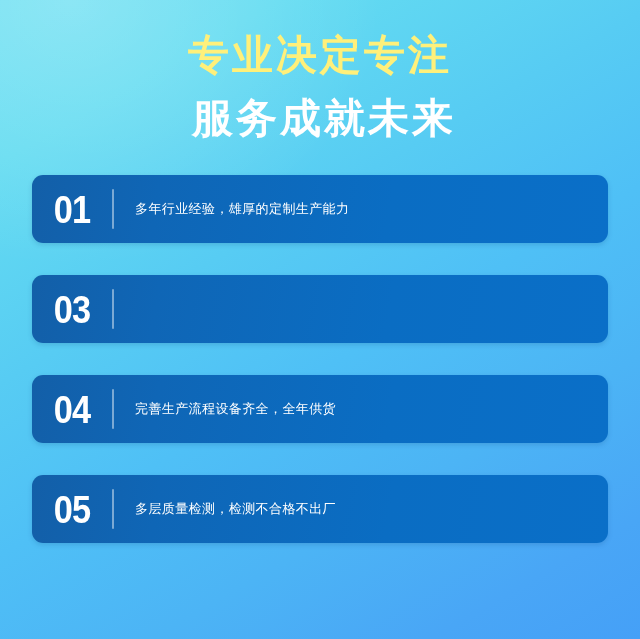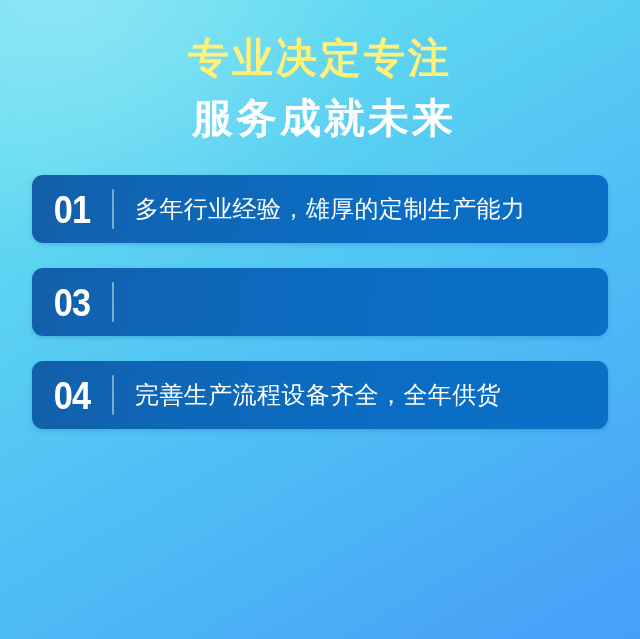--- a/index.html
+++ b/index.html
@@ -54,36 +54,37 @@
     display: block;
     font-weight: bold;
     letter-spacing: 3px;
     line-height: 1.0;
   }
 
   .headline-line-1 {
     font-size: 41px;
     color: #fff07a;
     margin-bottom: 19px;
+    font-family: Liberation Mono, monospace;
   }
 
   .headline-line-2 {
     font-size: 41px;
     color: #ffffff;
     padding-left: 8px;
   }
 
   .cards {
     position: relative;
     z-index: 2;
     margin-top: 36px;
     padding: 0 32px;
     display: flex;
     flex-direction: column;
-    gap: 25px;
+    gap: 32px;
   }
 
   .card {
     position: relative;
     height: 68px;
     border-radius: 11px;
     background: linear-gradient(100deg, #135fa8 0%, #0f66b6 22%, #0a6dc3 62%, #0a6fc8 100%);
     display: flex;
     align-items: center;
     box-shadow: 0 2px 5px rgba(9, 60, 120, 0.18);
@@ -109,21 +110,21 @@
     height: 40px;
     background: rgba(255, 255, 255, 0.45);
     border-radius: 1px;
   }
 
   .card-text {
     flex: 1 1 auto;
     padding-left: 21px;
     padding-right: 16px;
     color: #ffffff;
-    font-size: 24px;
+    font-size: 13px;
     letter-spacing: 0.4px;
     white-space: nowrap;
   }
 </style>
 </head>
 <body>
 
 <div id="poster">
 
   <div class="headline">
@@ -144,15 +145,20 @@
       <div class="card-number">03</div>
       <div class="card-divider"></div>
     </div>
 
     <div class="card">
       <div class="card-number">04</div>
       <div class="card-divider"></div>
       <div class="card-text">完善生产流程设备齐全，全年供货</div>
     </div>
 
+    <div class="card">
+      <div class="card-number">05</div>
+      <div class="card-divider"></div>
+      <div class="card-text">多层质量检测，检测不合格不出厂</div>
+    </div>
 
   </div>
 </div>
 
 </body></html>

